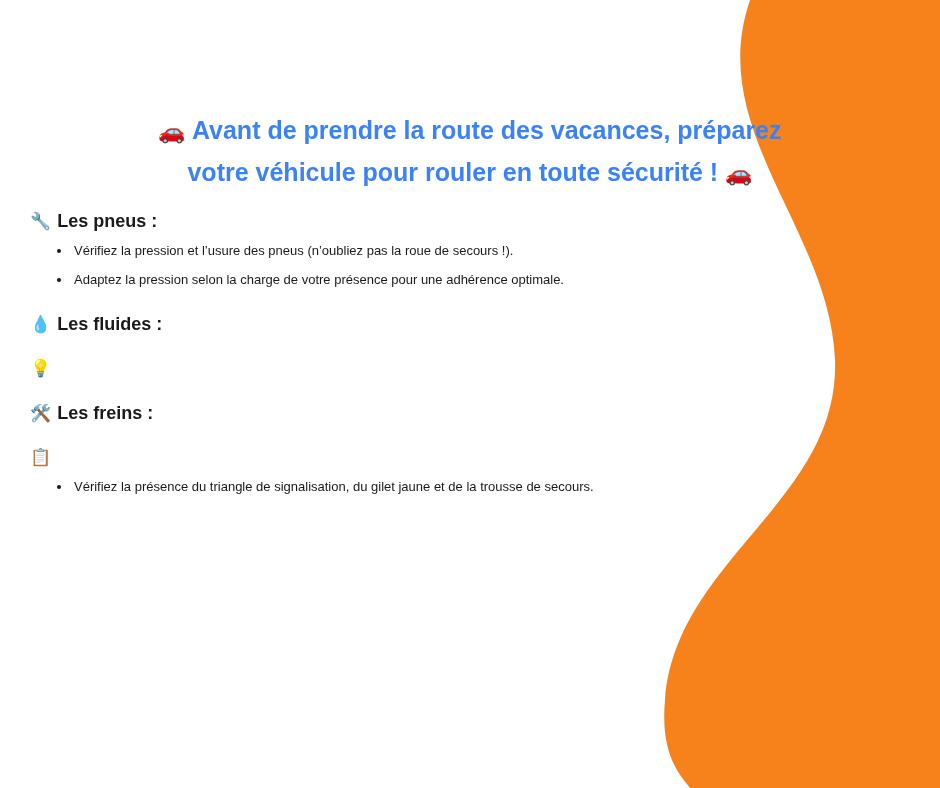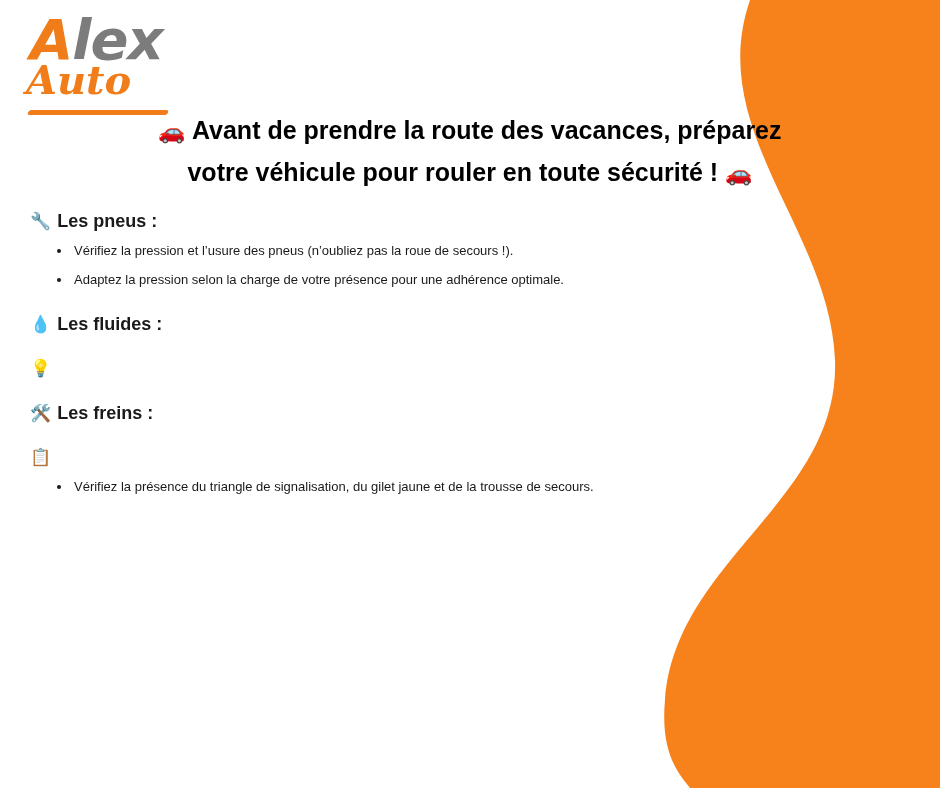--- a/index.html
+++ b/index.html
@@ -81,21 +81,21 @@
   }
 
   
   .title {
     position: absolute;
     left: 90px;
     top: 110px;
     width: 760px;
     text-align: center;
     z-index: 2;
-    color: #000000;
+    color: #3b82f6;
     font-family: "Liberation Sans", sans-serif;
     font-weight: bold;
     font-size: 25px;
     line-height: 40px;
   }
   .title .emoji {
     font-size: 22px;
   }
 
   
@@ -136,25 +136,20 @@
 </style>
 </head>
 <body>
 
 <div class="page">
 
   <svg class="orange-wave" viewBox="0 0 320 788" preserveAspectRatio="none">
     <path d="M130,0 C 85,130 210,230 215,360 C 220,500 55,560 45,700 C 40,755 60,775 70,788 L320,788 L320,0 Z" fill="#F7821B"></path>
   </svg>
 
-  <div class="logo">
-    <div class="logo-alex"><span class="logo-a">A</span><span class="logo-lex">lex</span></div>
-    <div class="logo-auto">Auto</div>
-    <div class="logo-underline"></div>
-  </div>
 
   <div class="title">
     <span class="emoji">🚗</span>
     <span>Avant de prendre la route des vacances, préparez</span>
     <br>
     <span>votre véhicule pour rouler en toute sécurité !</span>
     <span class="emoji">🚗</span>
   </div>
 
   <div class="content">

